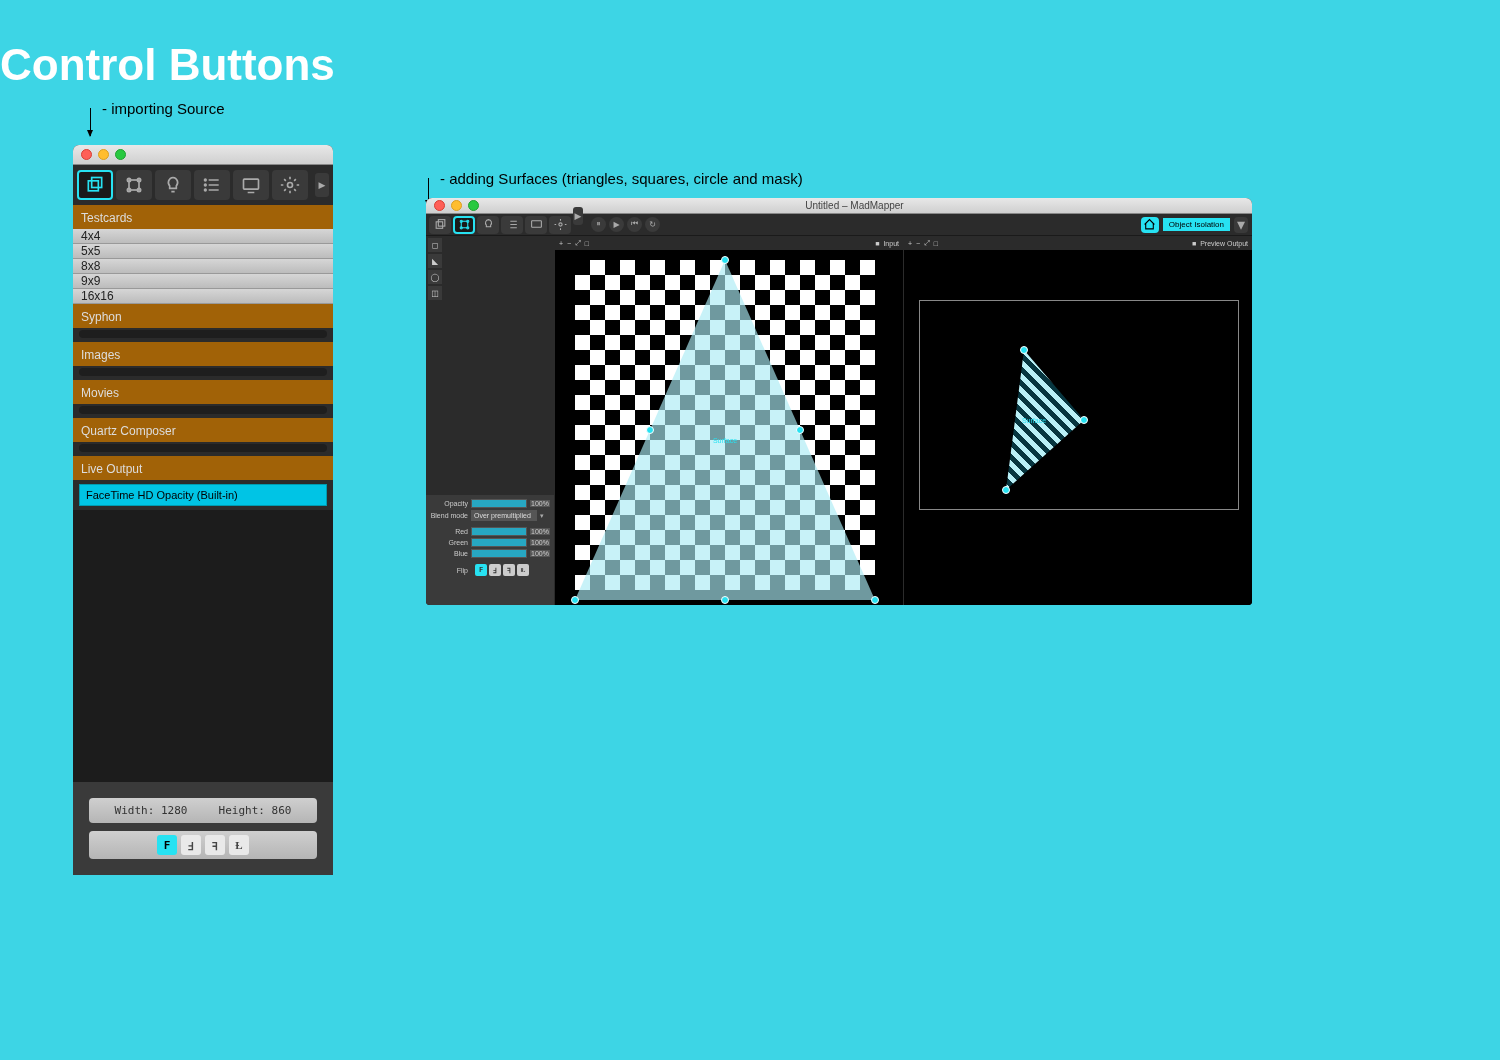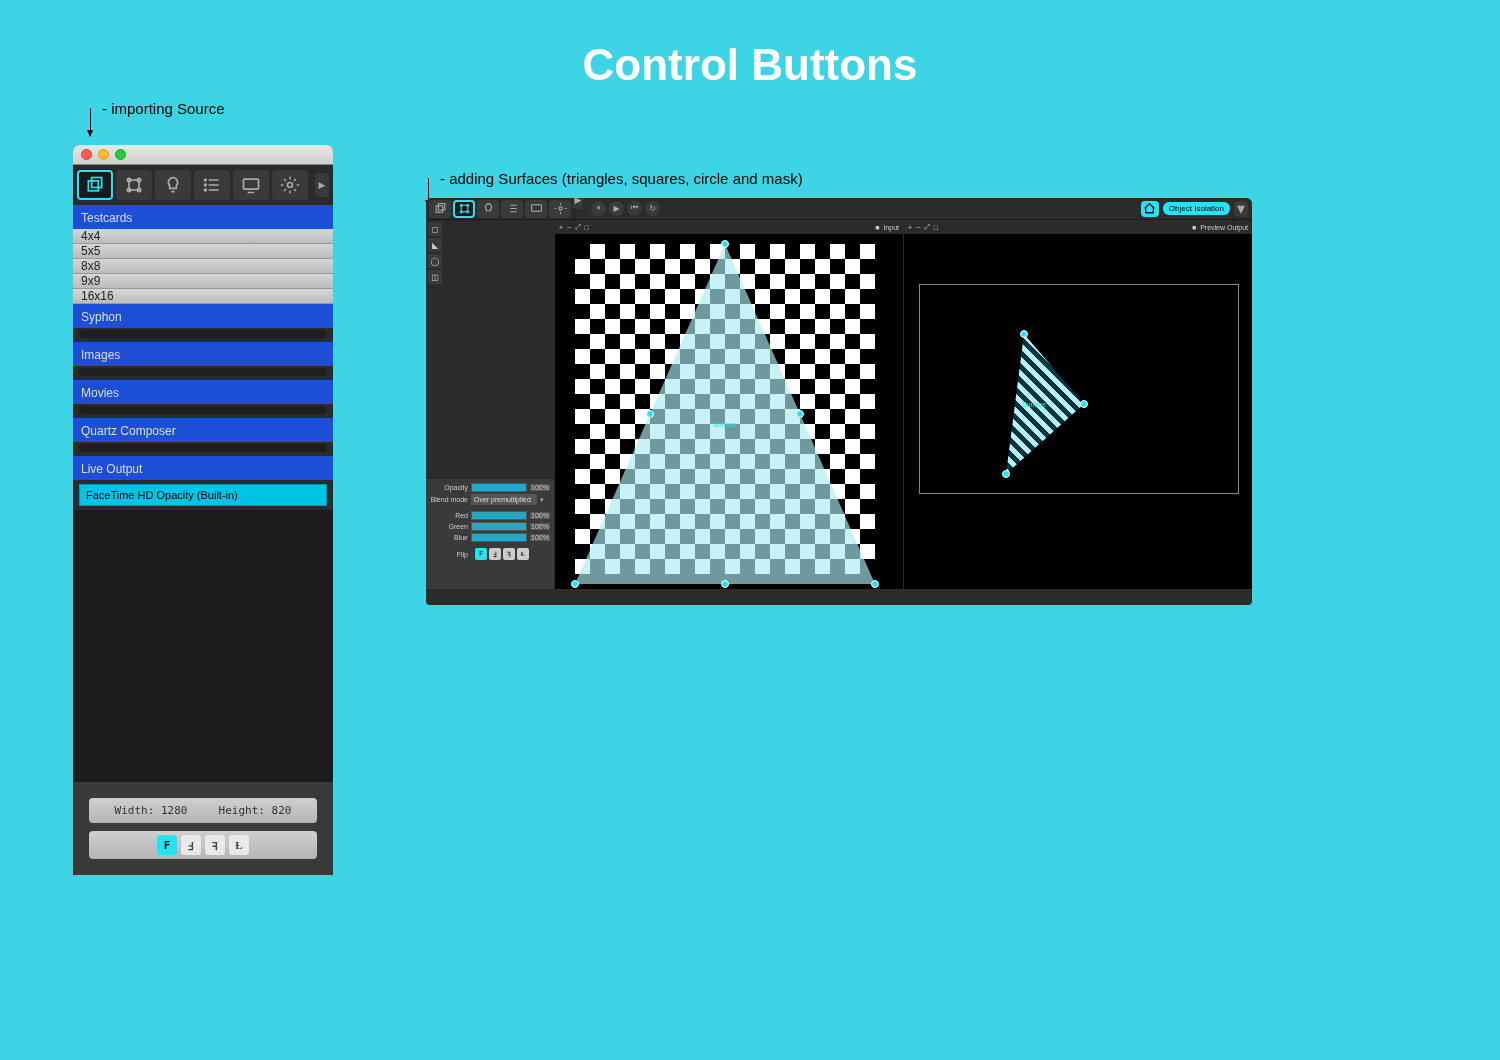--- a/index.html
+++ b/index.html
@@ -9,21 +9,20 @@
   background: #3dd5e5;
   font-family: -apple-system, "Helvetica Neue", Arial, sans-serif;
   position: relative;
   overflow: hidden;
 }
 .page-title {
   position: absolute;
   top: 40px;
   left: 0;
   width: 100%;
-  text-align: center;
   font-size: 44px;
   font-weight: 700;
   color: #fff;
 }
 .annotation {
   position: absolute;
   font-size: 15px;
   color: #000;
 }
 .annotation .arrow {
@@ -97,21 +96,21 @@
 .tb-more {
   position: absolute; right: 4px; top: 50%; transform: translateY(-50%);
   width: 14px; height: 24px; background: #3a3a3a; border-radius: 3px;
   display: flex; align-items: center; justify-content: center; color: #aaa; font-size: 9px;
 }
 
 .section-header {
   font-size: 12px;
   color: #ddd;
   padding: 6px 8px 4px;
-  background: #1d4ed8;
+  background: #a16207;
 }
 .list-item {
   background: linear-gradient(#d6d6d6, #bcbcbc);
   color: #222;
   font-size: 12px;
   padding: 0 8px;
   border-bottom: 1px solid #999;
 }
 .scrollbar-track {
   height: 8px;
@@ -189,21 +188,21 @@
 .w2-right {
   position: absolute;
   right: 4px; top: 0; height: 100%;
   display: flex; align-items: center; gap: 4px;
 }
 .obj-iso-btn {
   font-size: 8px;
   background: #27e2f2;
   color: #000;
   padding: 2px 6px;
-  border-radius: 6px;
+  border-radius: 0;
 }
 .w2-body {
   display: flex;
   height: calc(100% - 38px);
 }
 .w2-left {
   width: 128px;
   background: #2b2b2b;
   display: flex;
   flex-direction: column;
@@ -442,33 +441,39 @@
     <div class="scrollbar-track"></div>
 
     <div class="section-header">Live Output</div>
     <div class="selected-input">FaceTime HD Opacity (Built-in)</div>
 
     <div class="pane-spacer"></div>
 
     <div class="w1-bottom">
       <div class="dim-row">
         <span>Width: 1280</span>
-        <span>Height: 820</span>
+        <span>Height: 860</span>
       </div>
       <div class="flip-row">
         <div class="flip-btn active">F</div>
         <div class="flip-btn">Ⅎ</div>
         <div class="flip-btn">ꟻ</div>
         <div class="flip-btn">Ɫ</div>
       </div>
     </div>
   </div>
 </div>
 
 <div class="window2">
+  <div class="titlebar">
+    <div class="traffic close"></div>
+    <div class="traffic min"></div>
+    <div class="traffic max"></div>
+    <div class="title">Untitled – MadMapper</div>
+  </div>
   <div class="w2-toolbar">
     <div class="tb-btn">
         <svg viewBox="0 0 24 24" fill="none" stroke="#aaa" stroke-width="2">
           <rect x="4" y="7" width="12" height="12"></rect>
           <rect x="8" y="3" width="12" height="12"></rect>
         </svg>
       </div>
     <div class="tb-btn active">
         <svg viewBox="0 0 24 24" fill="none" stroke="#27e2f2" stroke-width="2">
           <rect x="6" y="6" width="12" height="12"></rect>

